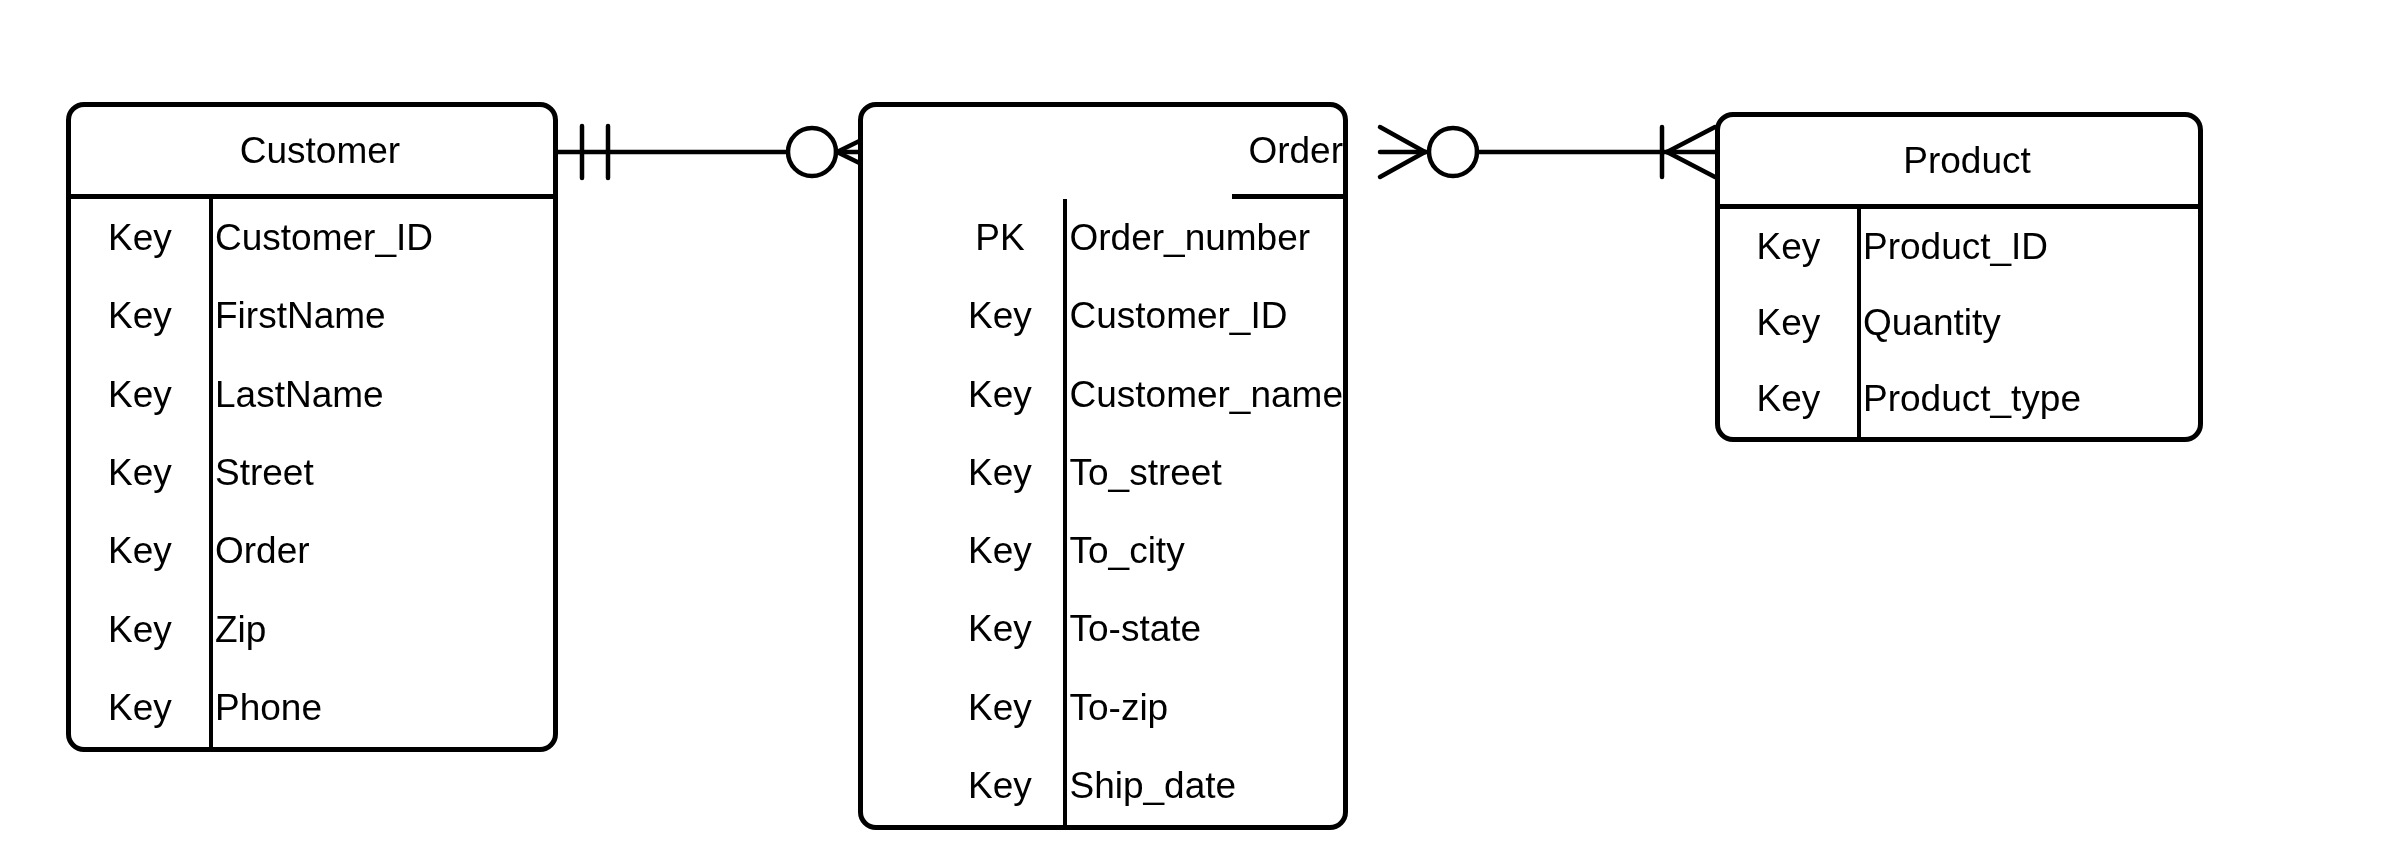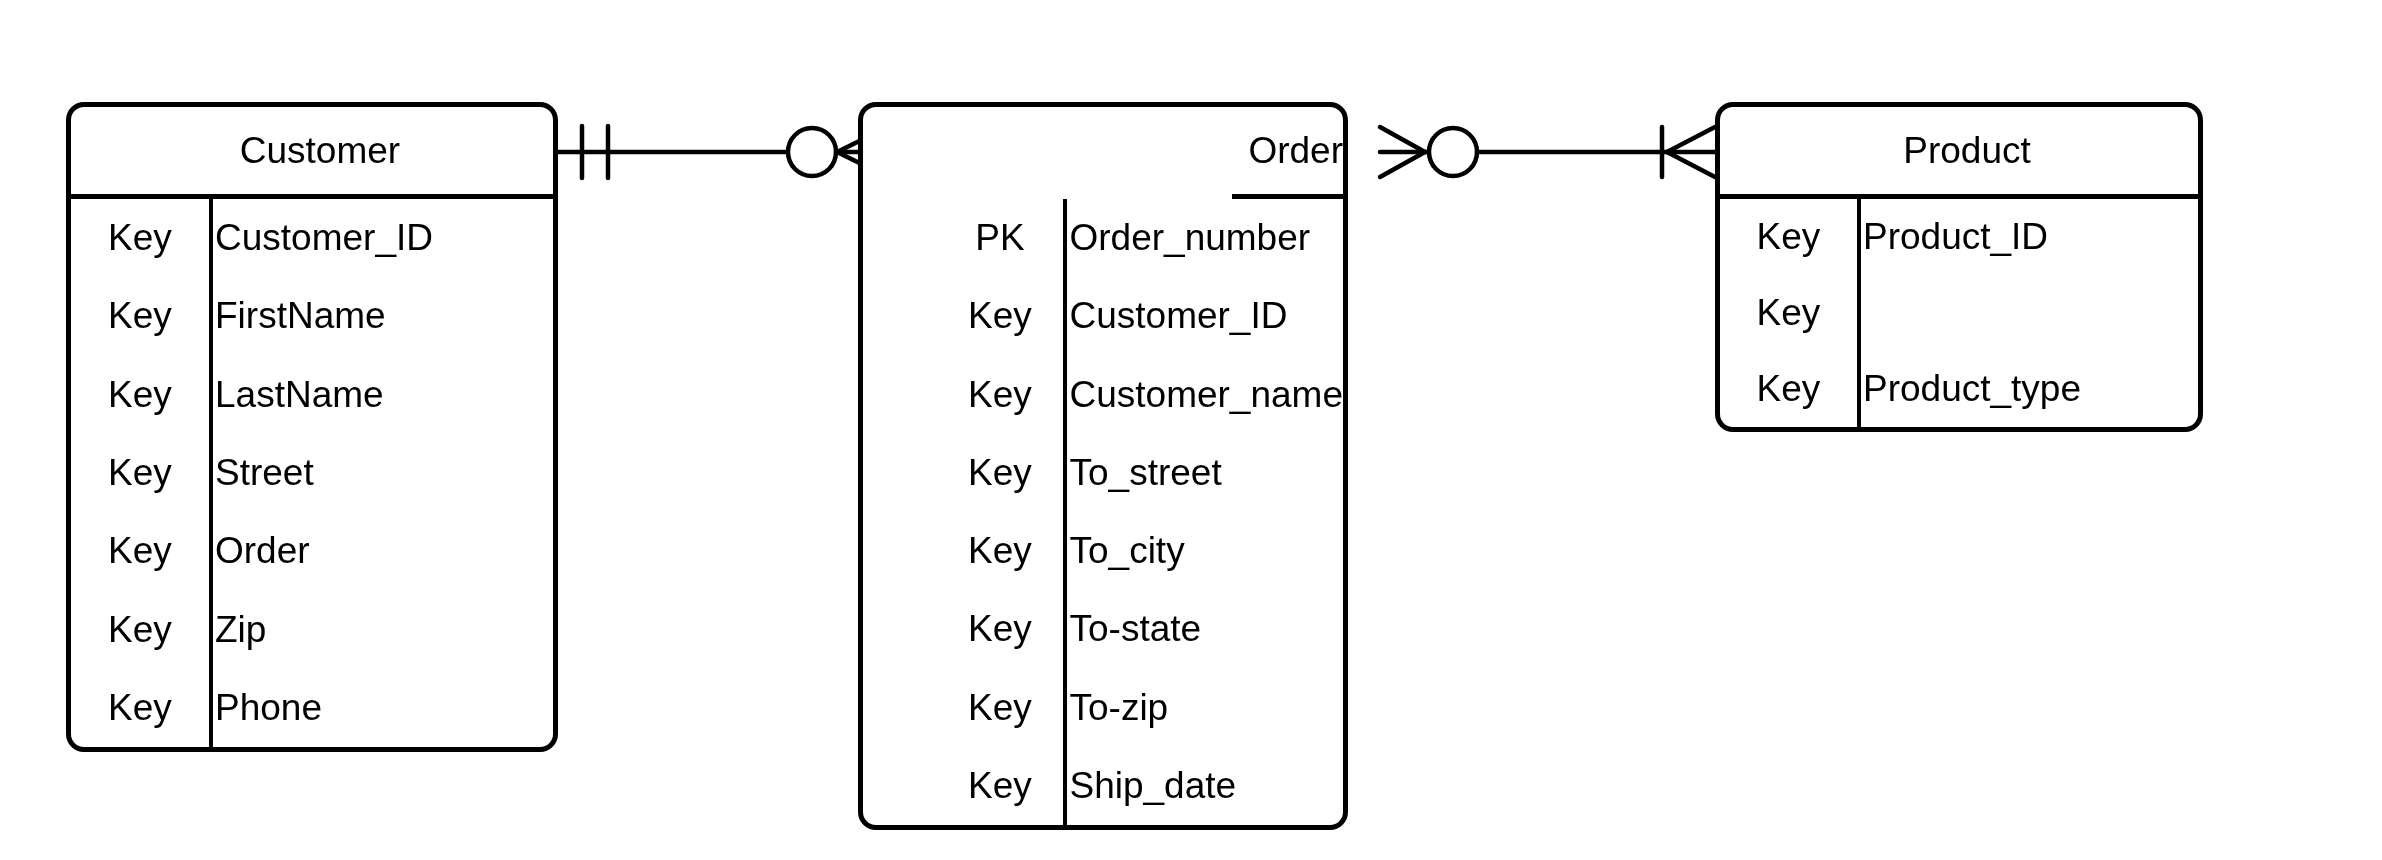--- a/index.html
+++ b/index.html
@@ -56,21 +56,21 @@
     flex: 1;
     display: flex;
     align-items: center;
     padding-left: 2px;
     font-size: 37px;
     white-space: nowrap;
     overflow: hidden;
   }
   .entity-customer { left: 66px;  top: 102px; width: 492px; height: 650px; --keyw: 142px; }
   .entity-order    { left: 858px; top: 102px; width: 490px; height: 728px; align-items: flex-end; --keyw: 131px; }
-  .entity-product  { left: 1715px; top: 102px; width: 488px; height: 330px; --keyw: 141px; }
+  .entity-product  { left: 1715px; top: 112px; width: 488px; height: 330px; --keyw: 141px; }
   .connector-layer {
     position: absolute;
     left: 0; top: 0;
     width: 2382px;
     height: 860px;
     pointer-events: none;
   }
 </style>
 </head>
 <body>
@@ -198,20 +198,21 @@
     <div class="entity-title">Product</div>
     <div class="entity-body">
 
         <div class="attr-row">
           <div class="key-cell">Key</div>
           <div class="field-cell">Product_ID</div>
         </div>
 
         <div class="attr-row">
           <div class="key-cell">Key</div>
+          <div class="field-cell">Quantity</div>
         </div>
 
         <div class="attr-row">
           <div class="key-cell">Key</div>
           <div class="field-cell">Product_type</div>
         </div>
       </div>
   </div>
 
 </div>

